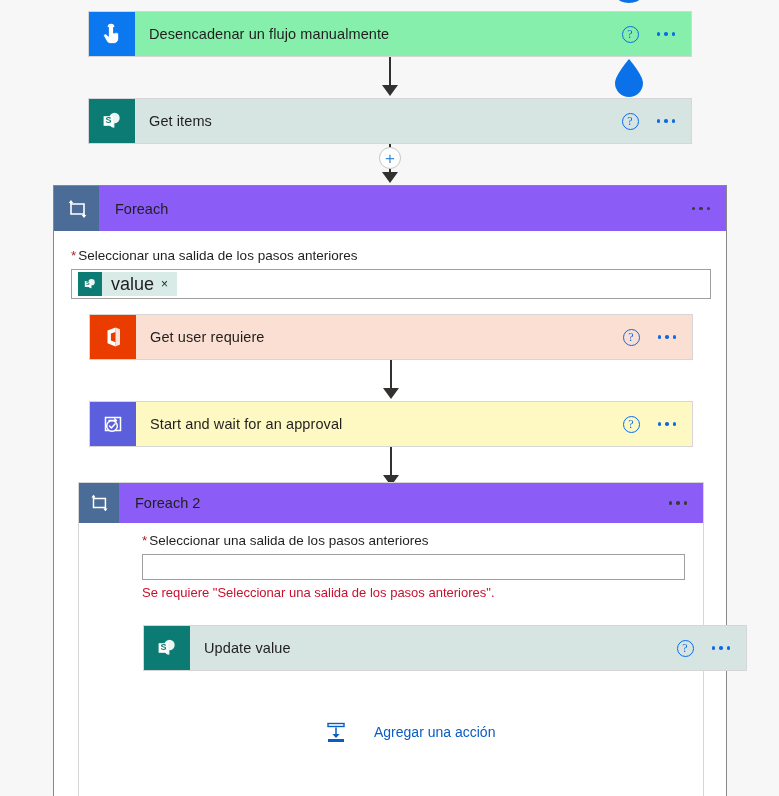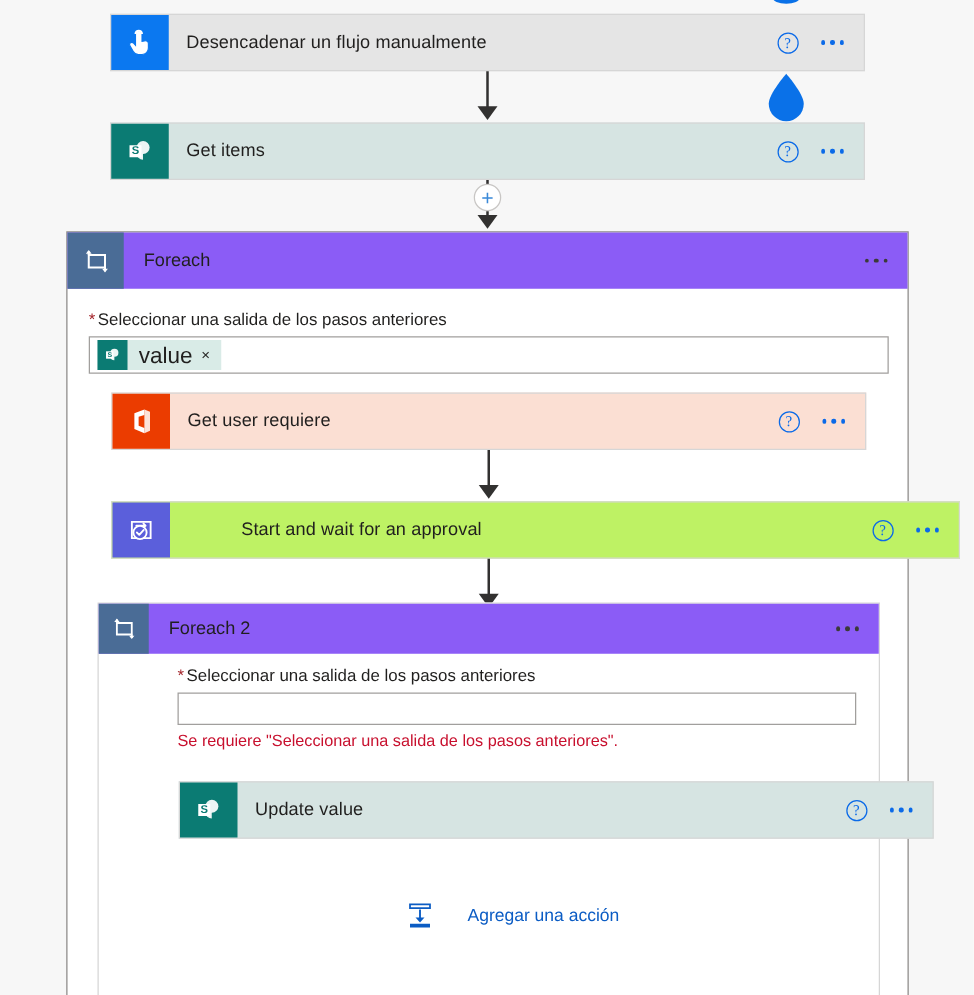--- a/index.html
+++ b/index.html
@@ -209,21 +209,21 @@
     color: #0b5cc4;
     font-size: 14px;
     cursor: pointer;
   }
 </style>
 </head>
 <body>
 
 <div id="canvas">
 
-  <div class="card" style="left:88px; top:11px; width:604px; background:#e5e5e5;">
+  <div class="card" style="left:88px; top:11px; width:604px; background:#86efac;">
     <div class="icon-box" style="background:#0b78f0;">
       <svg width="26" height="26" viewBox="0 0 26 26" aria-hidden="true">
         <path d="M12 3.5 a2.6 2.6 0 0 1 2.6 2.6 v6.0 l1.9 -0.4 c1.9 -0.4 3.2 0.5 3.2 2.2 v3.4 c0 2.9 -2.1 5.3 -5.1 5.3 h-2.9 c-2.0 0 -3.3 -0.9 -4.2 -2.5 l-2.6 -4.6 c-0.5 -0.9 -0.2 -1.9 0.7 -2.4 c0.8 -0.4 1.7 -0.2 2.3 0.5 l1.5 1.7 v-9.2 a2.6 2.6 0 0 1 2.6 -2.6 z" fill="#ffffff" stroke="#0b78f0" stroke-width="0.9"></path>
         <path d="M9.4 6.1 a2.6 2.6 0 1 1 5.2 0" fill="none" stroke="#ffffff" stroke-width="1.6"></path>
       </svg>
     </div>
     <div class="card-title">Desencadenar un flujo manualmente</div>
     <div class="card-actions">
       <div class="help-icon">?</div>
       <div class="ellipsis">
@@ -318,21 +318,21 @@
           <i></i>
             <i></i>
             <i></i>
         </div>
       </div>
     </div>
 
     <div class="conn" style="left:336px; top:174px; height:30px;"></div>
     <div class="arrow-head" style="left:329px; top:202px;"></div>
 
-    <div class="card" style="left:35px; top:215px; width:679px; background:#bef264;gap:43px;">
+    <div class="card" style="left:35px; top:215px; width:604px; background:#fef9c3;">
       <div class="icon-box" style="background:#5b5fdb;">
         <svg width="26" height="26" viewBox="0 0 26 26" aria-hidden="true">
           <path d="M5.5 6.5 h15 v13 h-15 z" fill="none" stroke="#ffffff" stroke-width="1.5" rx="2"></path>
           <path d="M9 9.5 h7.5 l-1.8 -1.8 M16.5 9.5 l-1.8 1.8" fill="none" stroke="#ffffff" stroke-width="1.4" stroke-linecap="round" stroke-linejoin="round"></path>
           <circle cx="12" cy="15" r="5.3" fill="#5b5fdb" stroke="#ffffff" stroke-width="1.5"></circle>
           <path d="M9.5 15 l1.9 1.9 l3.6 -4" fill="none" stroke="#ffffff" stroke-width="1.5" stroke-linecap="round" stroke-linejoin="round"></path>
         </svg>
       </div>
       <div class="card-title">Start and wait for an approval</div>
       <div class="card-actions">

